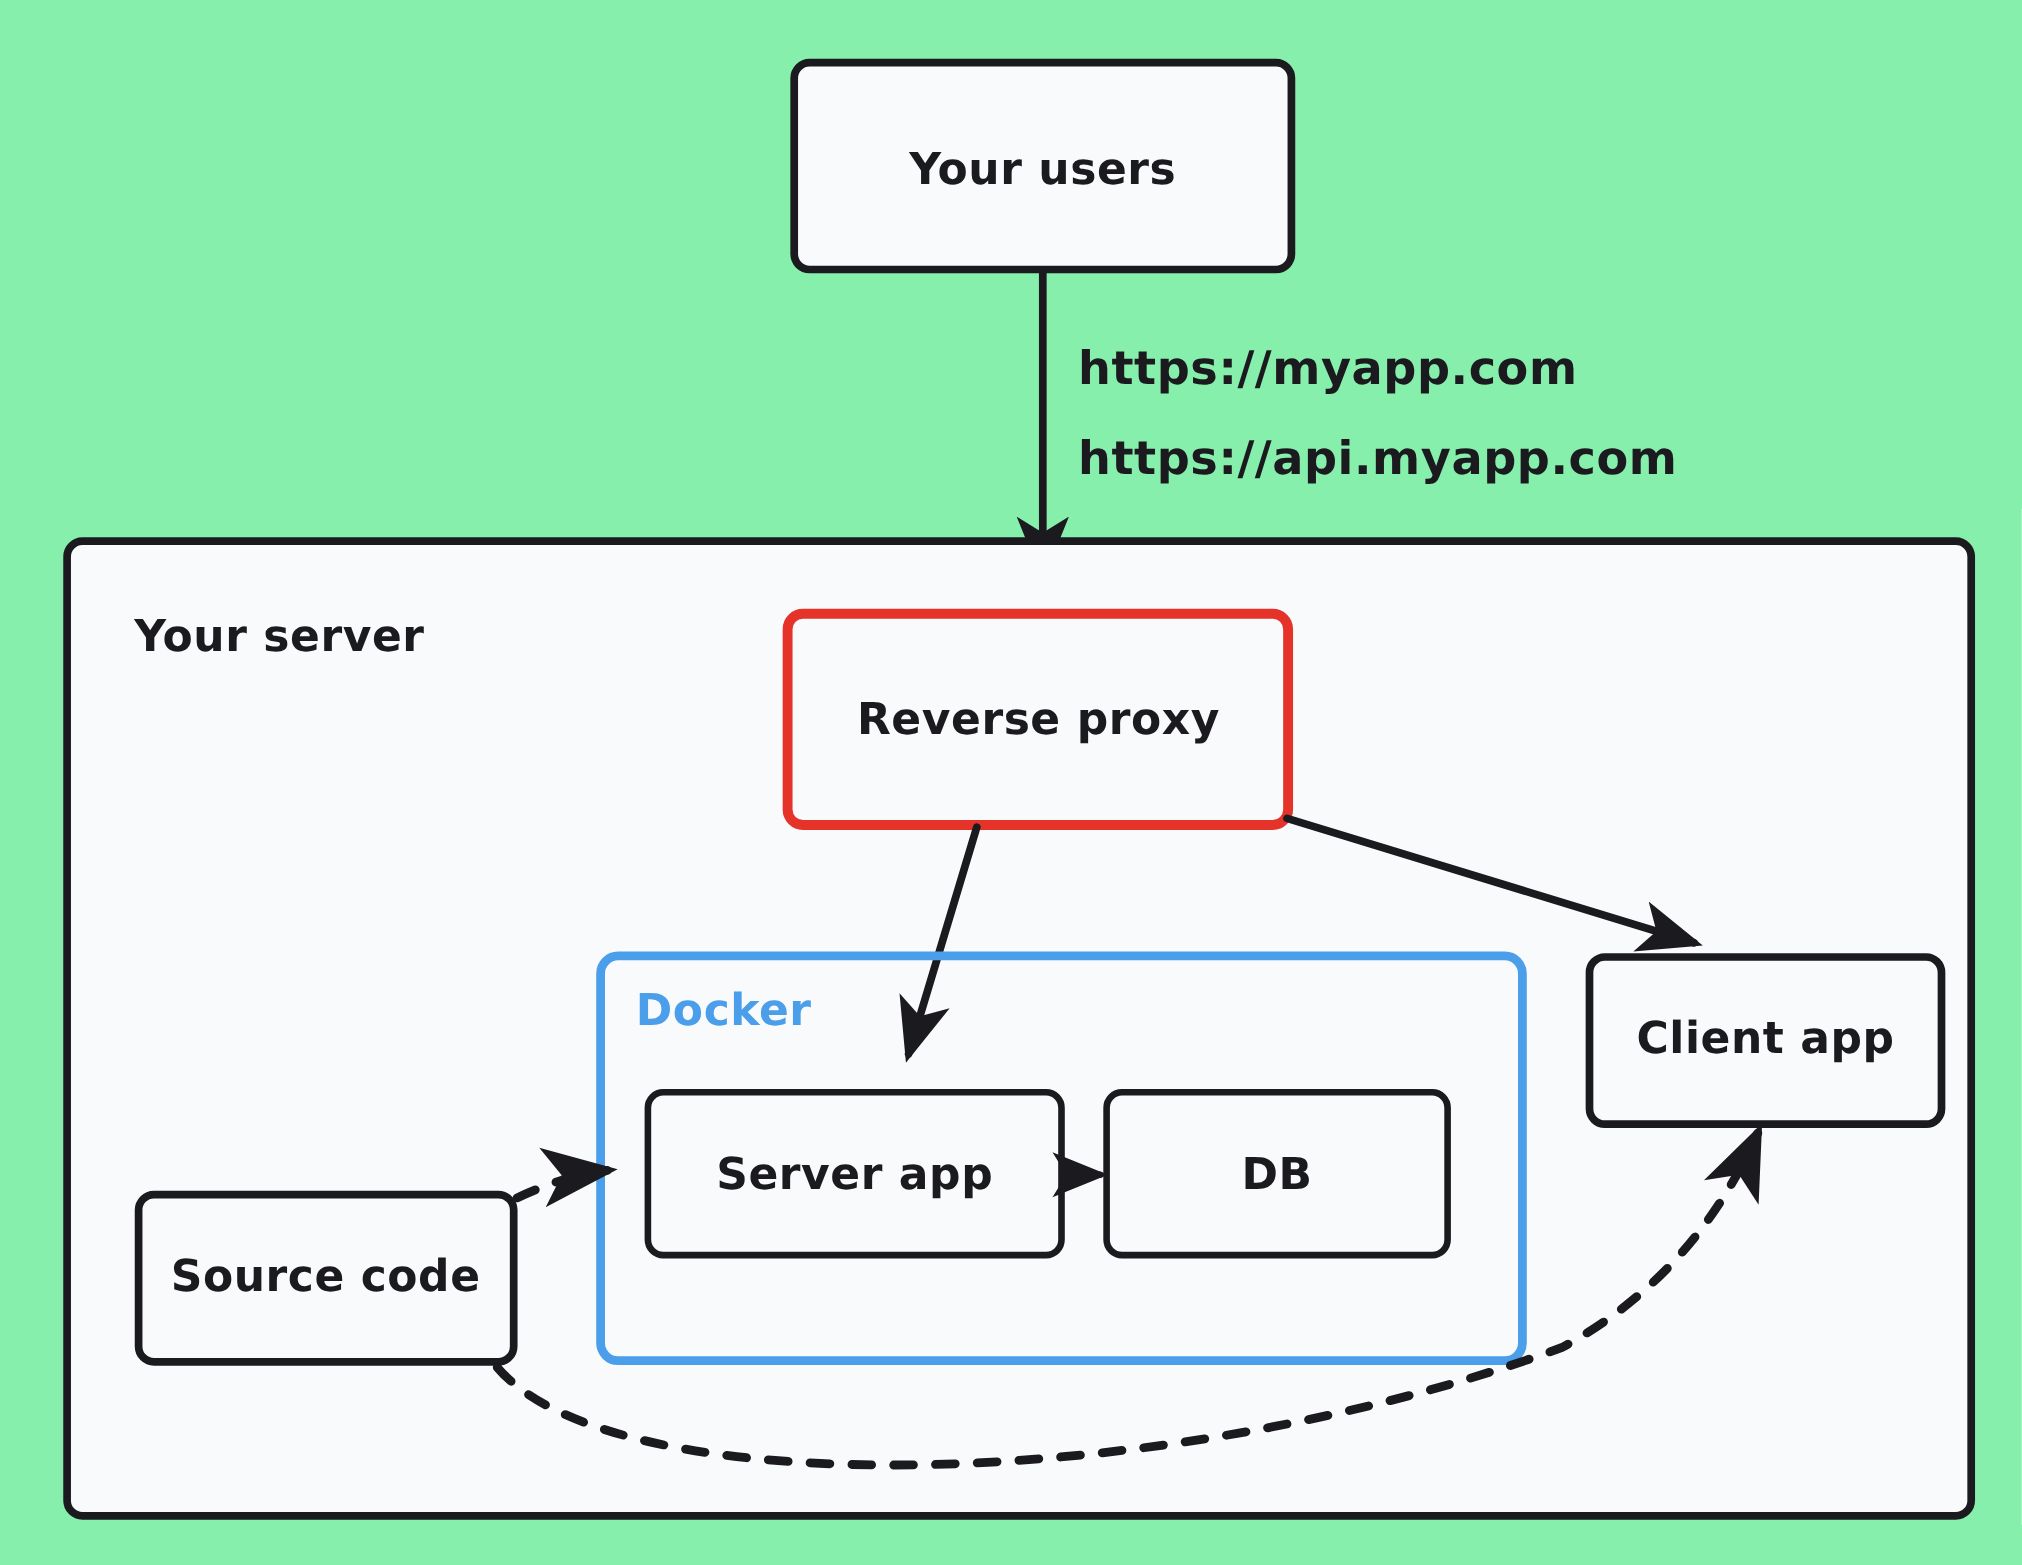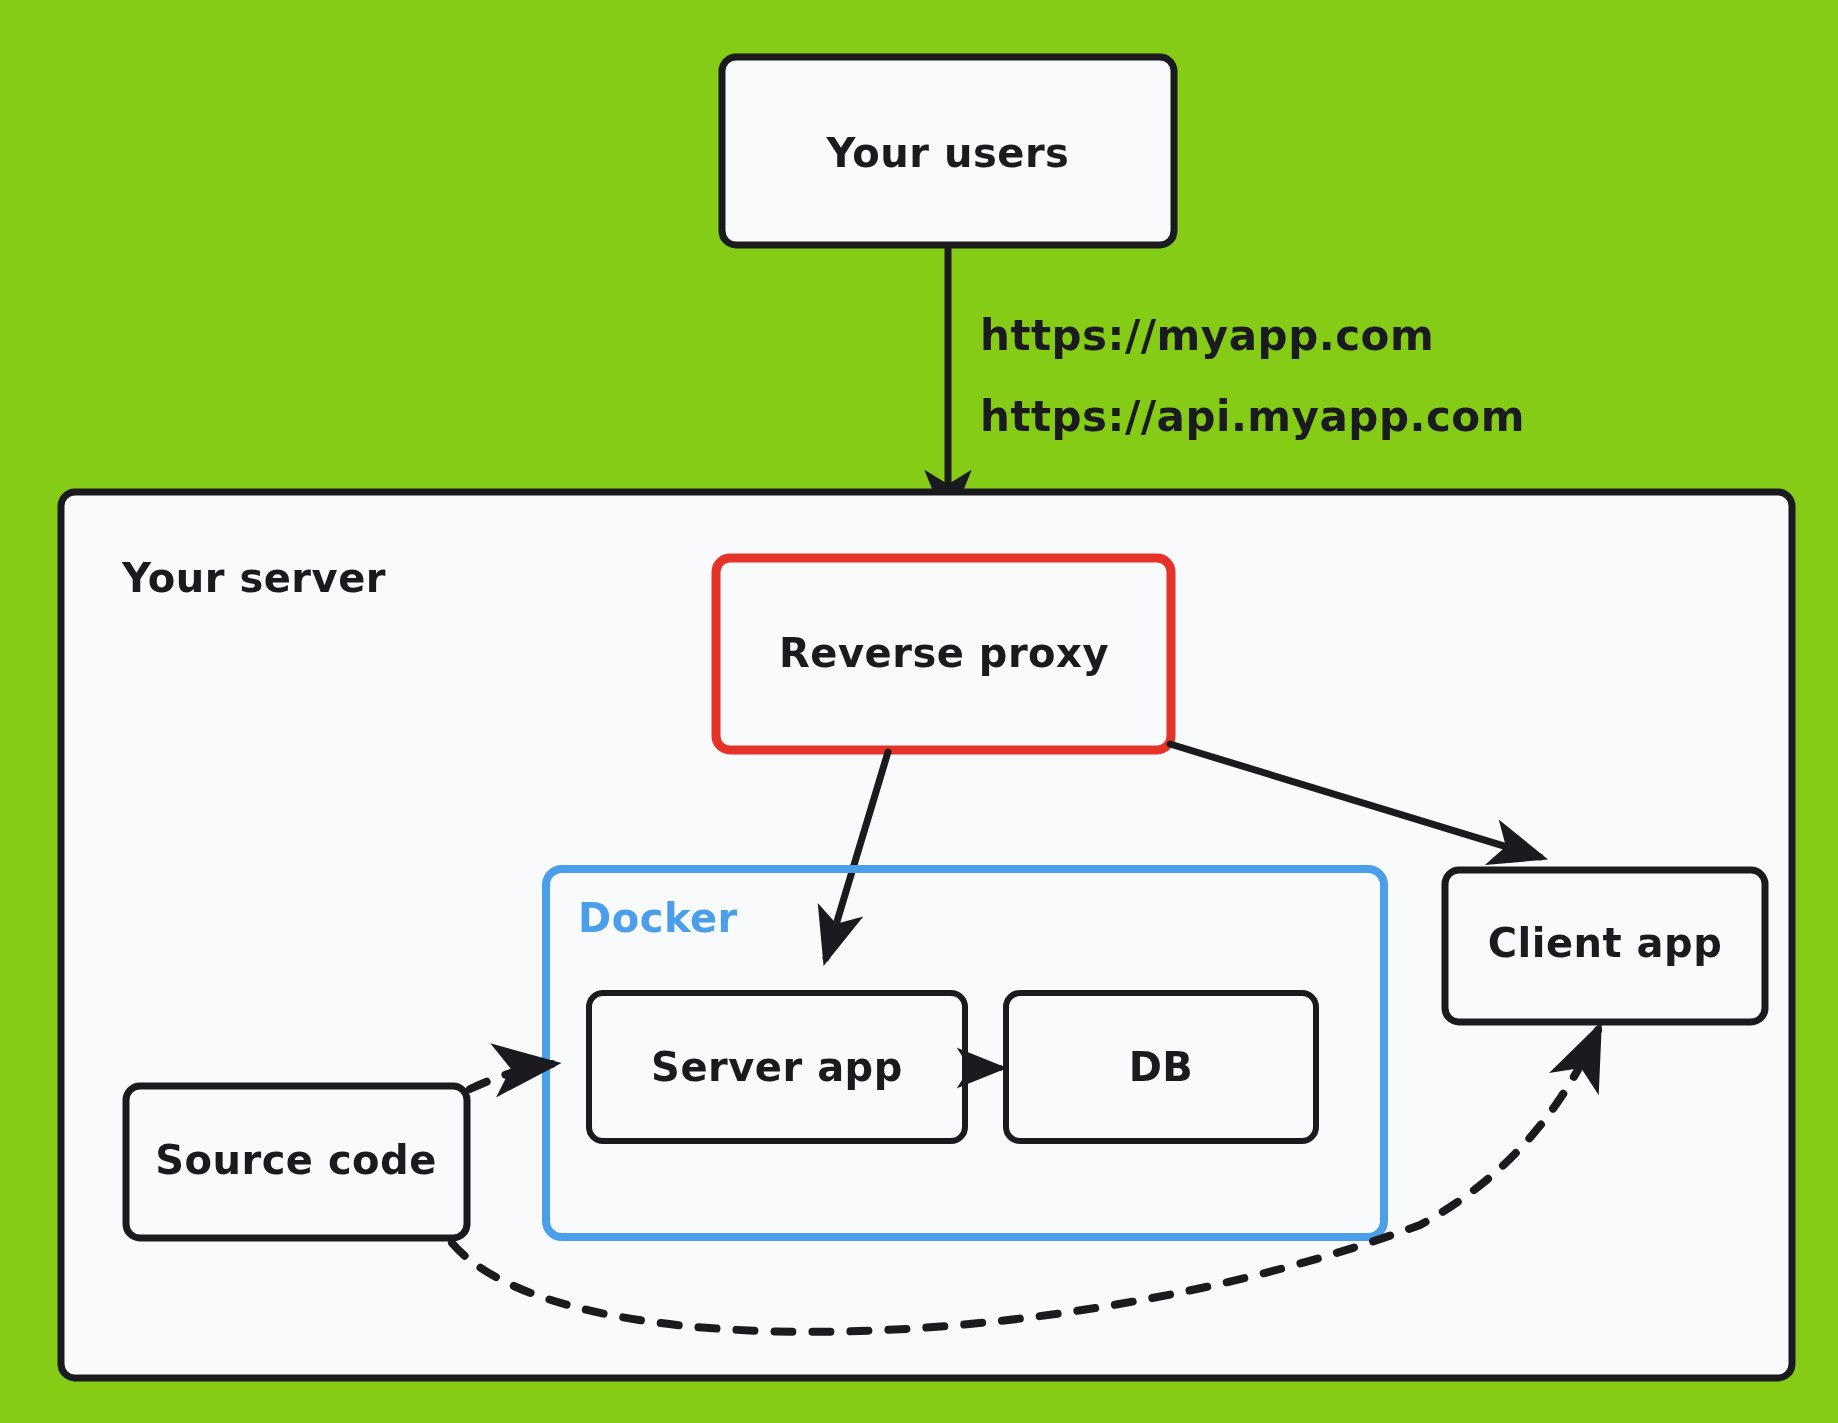--- a/index.html
+++ b/index.html
@@ -7,21 +7,21 @@
     padding: 0;
     background: #f7f9fb;
   }
   body {
     font-family: "DejaVu Sans", sans-serif;
   }
   #canvas {
     position: relative;
     width: 1838px;
     height: 1423px;
-    background: #84cc16;
+    background: #86efac;
     overflow: hidden;
   }
   svg#diagram {
     position: absolute;
     left: 0; top: 0;
     width: 1838px;
     height: 1423px;
   }
   .node-label,
   .edge-label,

